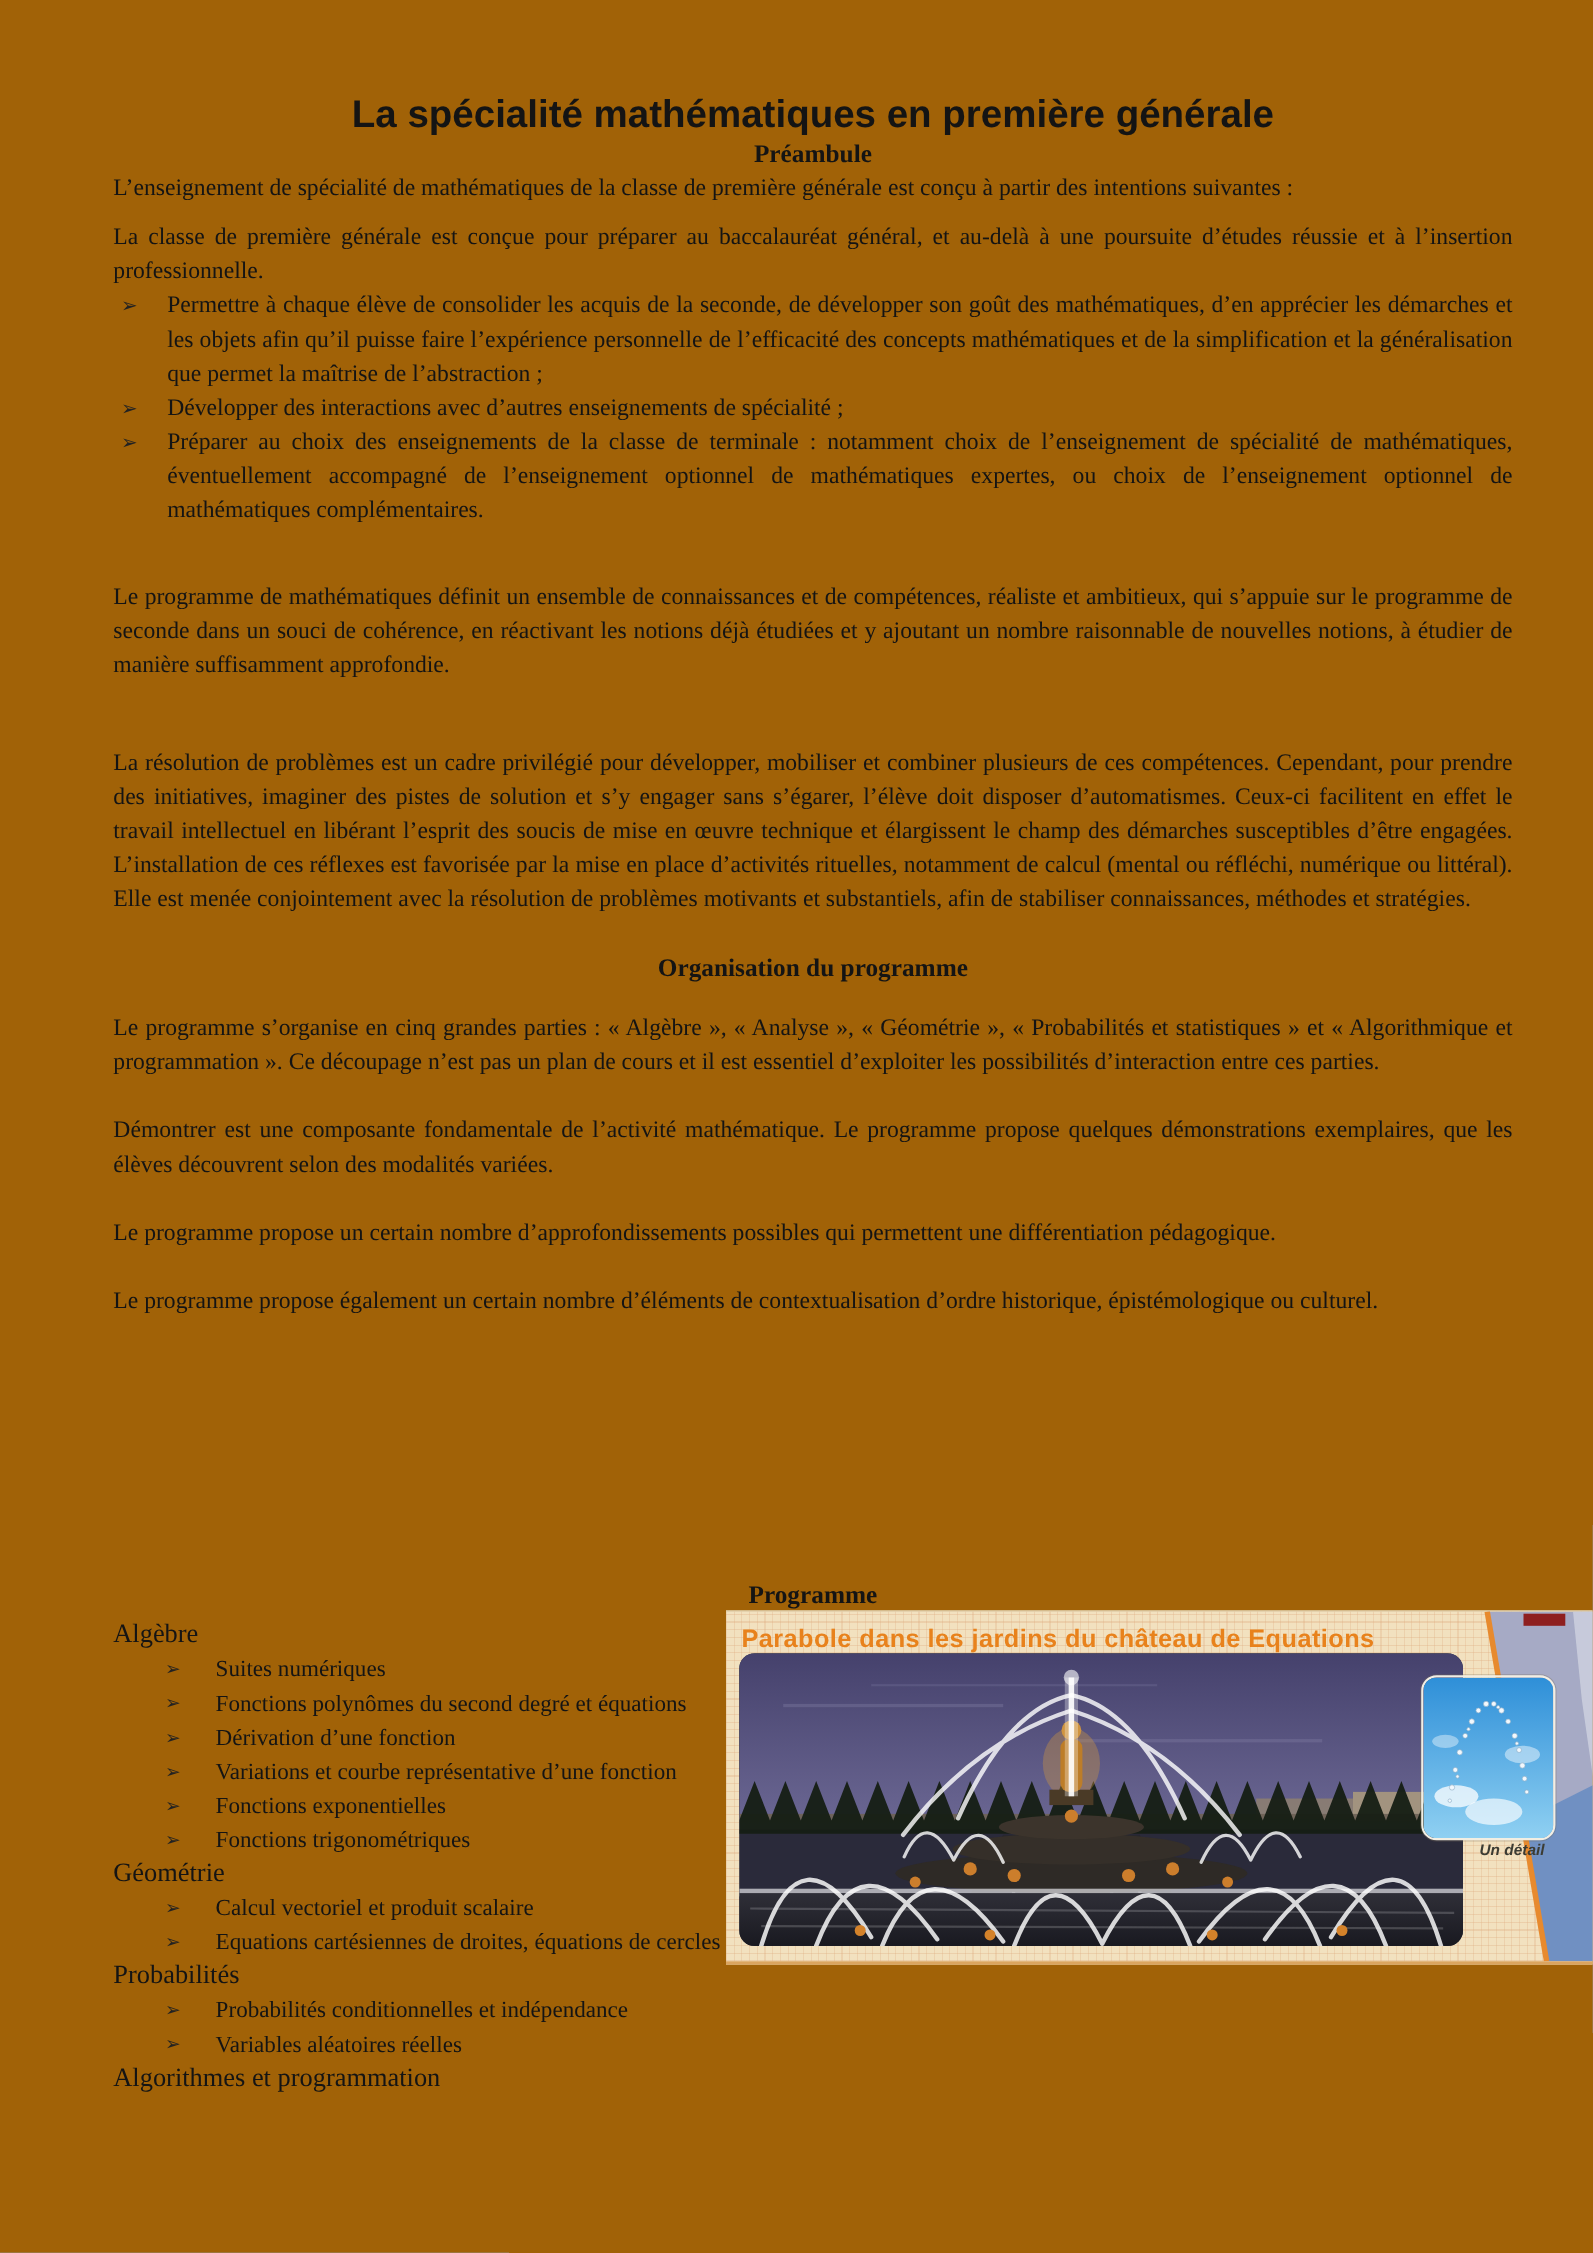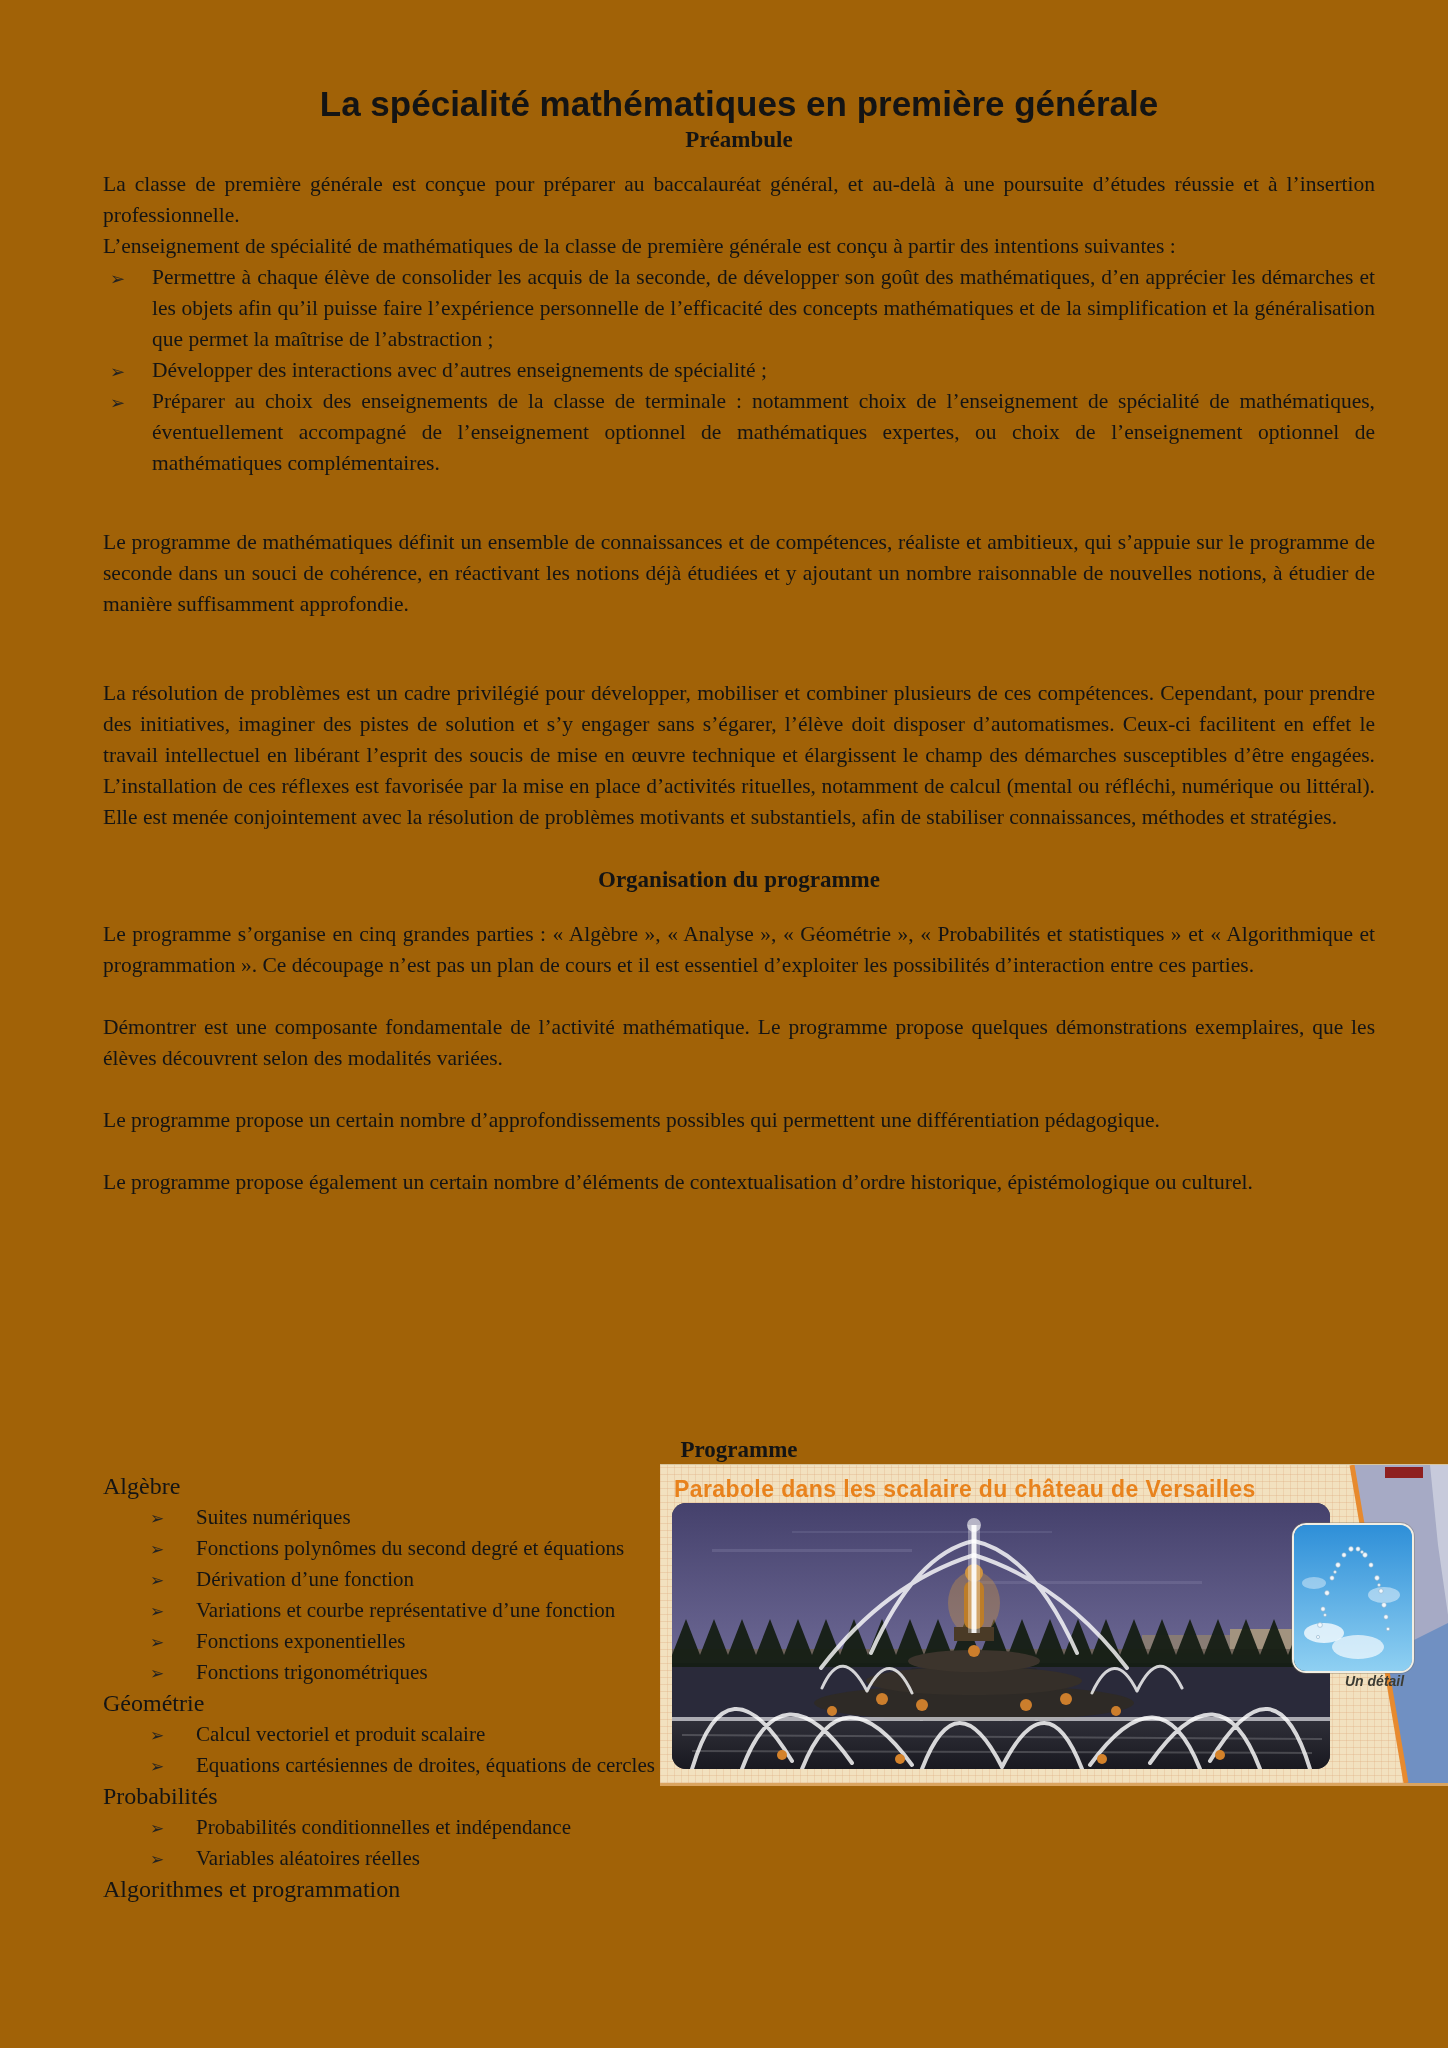--- a/index.html
+++ b/index.html
@@ -57,22 +57,22 @@
 </head>
 <body>
 
 <div class="page">
 
   <div class="content">
     <h1 class="doc-title">La spécialité mathématiques en première générale</h1>
 
     <h2 class="sec-heading h-preambule">Préambule</h2>
 
+    <p class="para"><span>L’enseignement de spécialité de mathématiques de la classe de première générale est conçu à partir des intentions suivantes :</span></p>
     <p class="para p-first"><span>La classe de première générale est conçue pour préparer au baccalauréat général, et au-delà à une poursuite d’études réussie et à l’insertion professionnelle.</span></p>
-    <p class="para"><span>L’enseignement de spécialité de mathématiques de la classe de première générale est conçu à partir des intentions suivantes :</span></p>
 
     <div class="bullet">
       <span class="arr">➢</span>
       <span>Permettre à chaque élève de consolider les acquis de la seconde, de développer son goût des mathématiques, d’en apprécier les démarches et les objets afin qu’il puisse faire l’expérience personnelle de l’efficacité des concepts mathématiques et de la simplification et la généralisation que permet la maîtrise de l’abstraction ;</span>
     </div>
     <div class="bullet">
       <span class="arr">➢</span>
       <span>Développer des interactions avec d’autres enseignements de spécialité ;</span>
     </div>
     <div class="bullet">
@@ -118,21 +118,21 @@
 
     <svg class="fig-margin" viewBox="0 0 118 318" preserveAspectRatio="none">
       <polygon points="22,0 76,318 118,318 118,0" fill="#a6aac5"></polygon>
       <polygon points="100,0 118,0 118,150 108,80" fill="#cdd0de" opacity="0.85"></polygon>
       <polygon points="54,190 118,158 118,318 76,318" fill="#7090c2"></polygon>
       <line x1="22" y1="0" x2="76" y2="318" stroke="#e78a2e" stroke-width="5"></line>
     </svg>
 
     <div class="fig-redbar"></div>
 
-    <div class="fig-caption">Parabole dans les scalaire du château de Versailles</div>
+    <div class="fig-caption">Parabole dans les jardins du château de Equations</div>
 
     <div class="fig-photo">
       <svg width="658" height="266" viewBox="0 0 658 266">
         <defs>
           <linearGradient id="sky" x1="0" y1="0" x2="0" y2="1">
             <stop offset="0" stop-color="#45416c"></stop>
               <stop offset="1" stop-color="#6c6894"></stop>
           </linearGradient>
           <linearGradient id="inswater" x1="0" y1="0" x2="0" y2="1">
             <stop offset="0" stop-color="#2f2f38"></stop>

